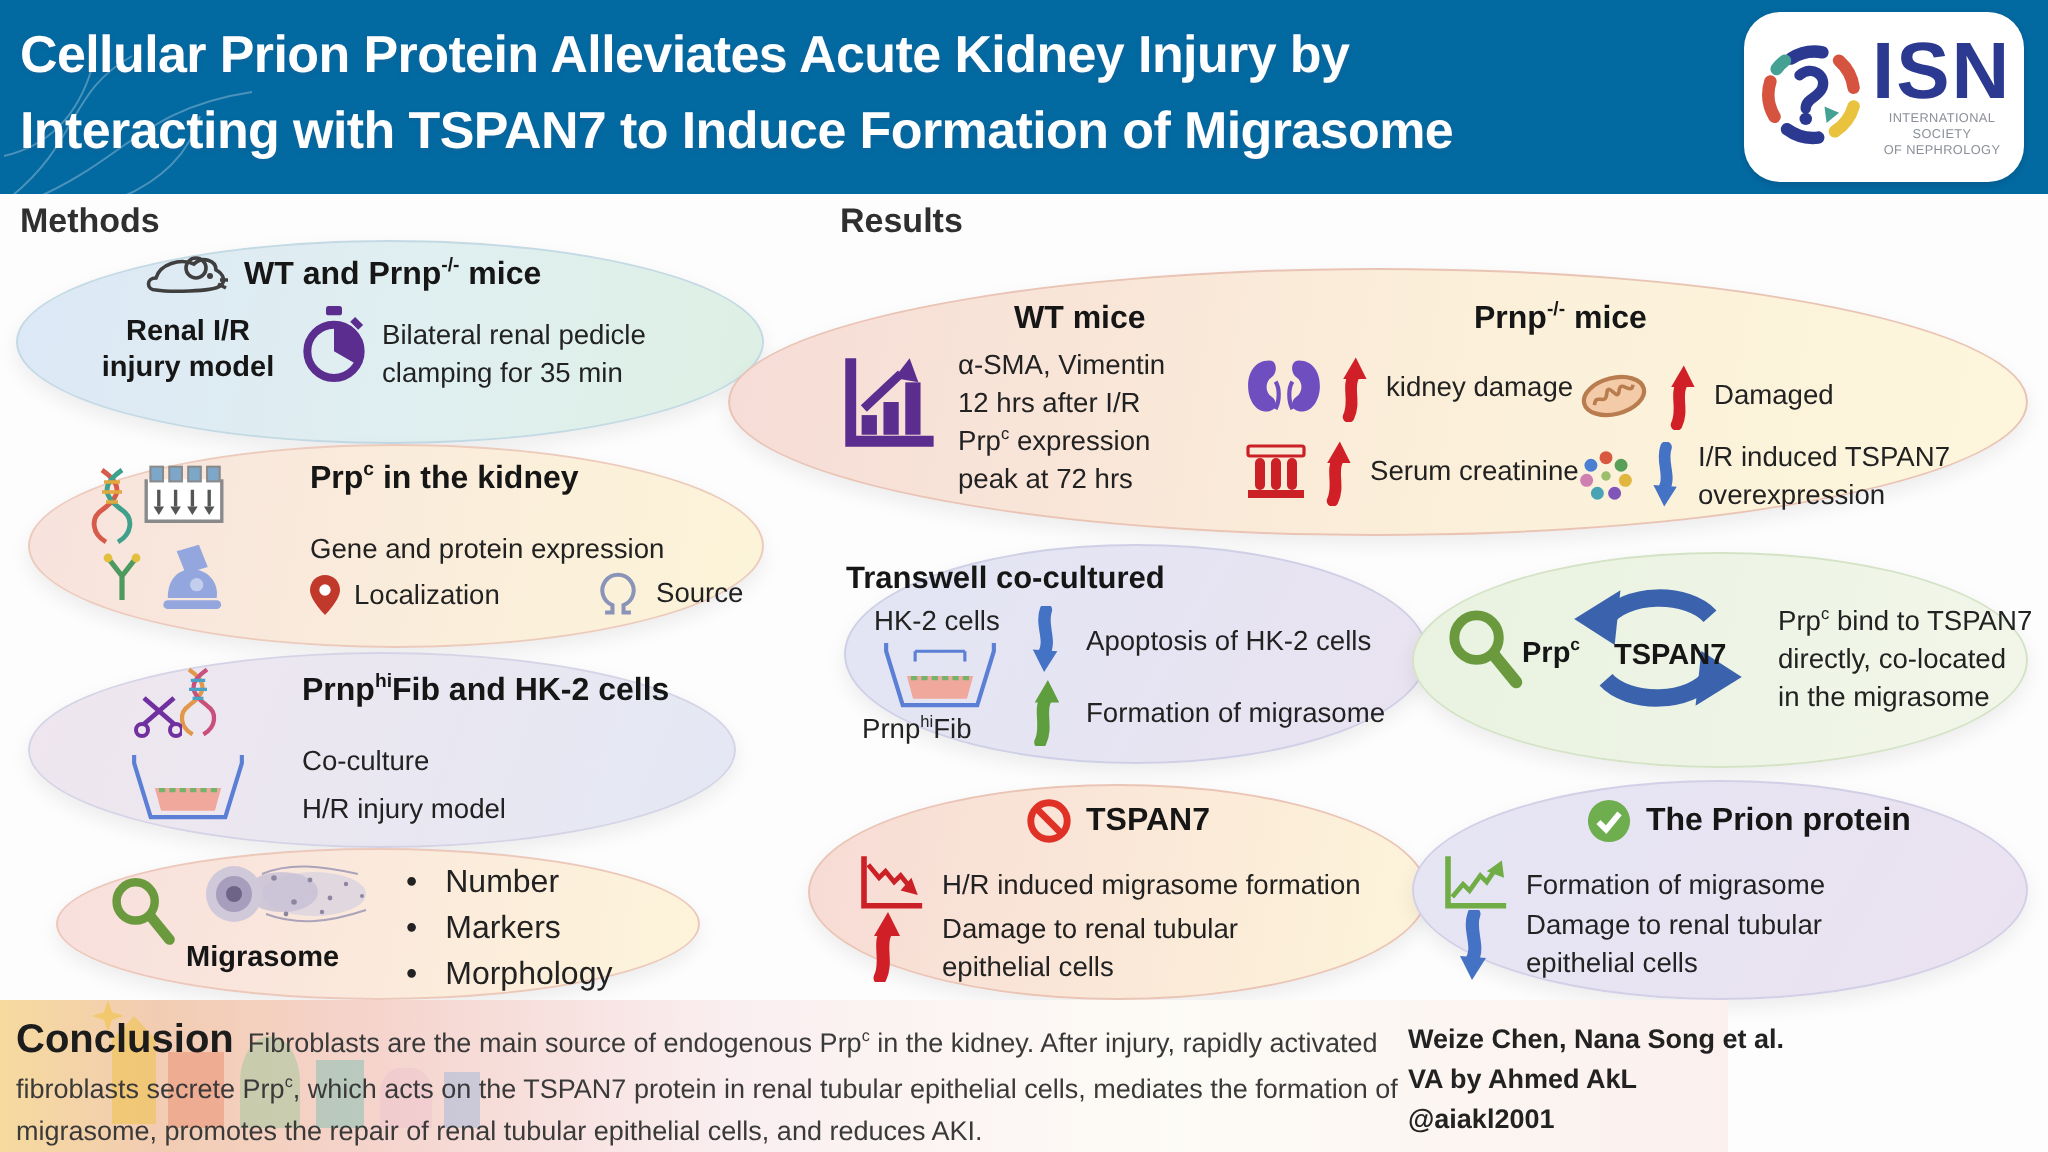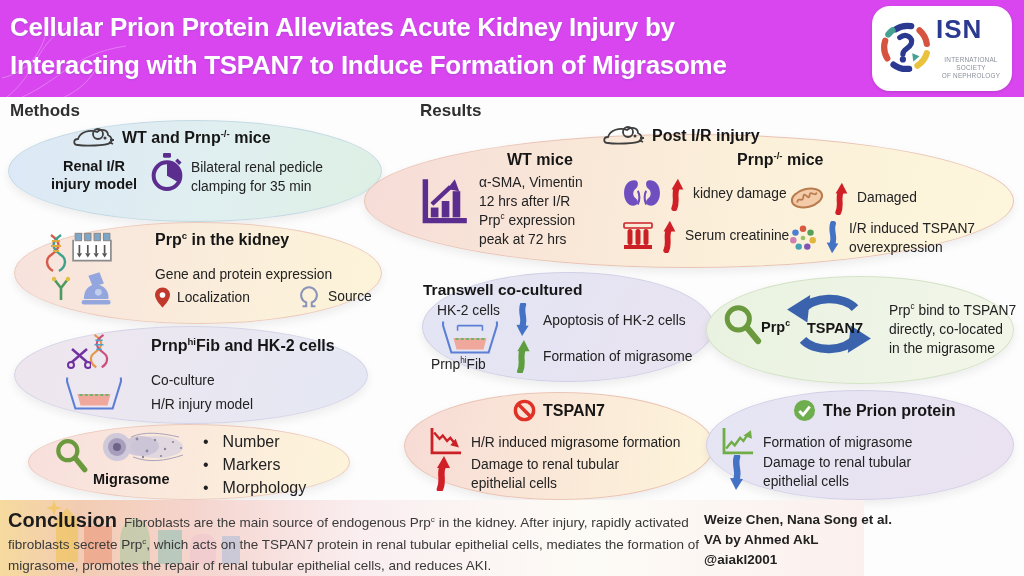--- a/index.html
+++ b/index.html
@@ -1,29 +1,29 @@
 <!DOCTYPE html>
 <html><head>
 <meta charset="utf-8">
 <style>
   html,body{margin:0;padding:0;background:#fff;}
   .poster{position:relative;width:1024px;height:576px;overflow:hidden;
     font-family:"Liberation Sans",sans-serif;background:#fdfdfd;}
   sup{font-size:.6em;vertical-align:super;line-height:0;}
 
   
-  .header{position:absolute;left:0;top:0;width:1024px;height:97px;background:#d946ef;}
+  .header{position:absolute;left:0;top:0;width:1024px;height:97px;background:#0369a1;}
   .title{position:absolute;left:10px;top:8px;width:830px;color:#fff;font-weight:bold;
     font-size:26px;line-height:38px;letter-spacing:-.3px;
     text-shadow:0 1px 2px rgba(60,90,140,.25);}
   .deco{position:absolute;left:0;top:20px;opacity:.28;}
   .isn-card{position:absolute;left:872px;top:6px;width:140px;height:85px;background:#fff;
     border-radius:18px;box-shadow:0 1px 3px rgba(0,0,0,.15);}
   .isn-ring{position:absolute;left:8px;top:14px;}
-  .isn-abbr{position:absolute;left:64px;top:8px;font-size:26px;font-weight:bold;color:#2b3990;letter-spacing:1px;}
+  .isn-abbr{position:absolute;left:64px;top:8px;font-size:40px;font-weight:bold;color:#2b3990;letter-spacing:1px;}
   .isn-sub{position:absolute;left:62px;top:50px;width:74px;font-size:6.4px;color:#8a8f98;
     text-align:center;line-height:8px;letter-spacing:.2px;}
 
   .sec-label{position:absolute;font-size:17px;font-weight:bold;color:#2f2f2f;}
 
   
   .bubble{position:absolute;border-radius:50%;box-shadow:0 4px 10px rgba(0,0,0,.07);}
   .b1{left:8px;top:120px;width:372px;height:100px;background:linear-gradient(100deg,#dce8f6 0%,#e0eff0 55%,#def0e4 100%);border:1px solid #c3d9e3;}
   .b2{left:14px;top:222px;width:366px;height:100px;background:linear-gradient(100deg,#f7e2dd 0%,#fbf0da 70%,#fcf4d9 100%);border:1px solid #eccabc;}
   .b3{left:14px;top:326px;width:352px;height:96px;background:linear-gradient(110deg,#efe6ee 0%,#e4e8f4 100%);border:1px solid #d5d3e6;}
@@ -258,33 +258,20 @@
         <rect x="29" y="13" width="7" height="24" fill="#5b2d8f"></rect>
         <path d="M10 25 L27 9" stroke="#5b2d8f" stroke-width="4"></path>
         <polygon points="31,2 35,13 24,11" fill="#5b2d8f"></polygon>
       </svg>
     </span>
     <div class="t" style="left:114px;top:38px;">α-SMA, Vimentin</div>
     <div class="t" style="left:114px;top:57px;">12 hrs after I/R</div>
     <div class="t" style="left:114px;top:76px;">Prp<sup>c</sup> expression</div>
     <div class="t" style="left:114px;top:95px;">peak at 72 hrs</div>
 
-    <div class="row" style="left:236px;top:-12px;">
-      <span class="ic">
-        <svg width="44" height="26" viewBox="0 0 44 26">
-            <g fill="none" stroke="#3f3f3f" stroke-width="1.8">
-          <path d="M7 20 C2 20 2 14 7 14 C9 7 19 4 26 7 C30 3 37 5 37 10 C41 12 42 16 39 18 C35 21 13 21 7 20 Z"></path>
-          <circle cx="27" cy="9" r="5"></circle>
-              <path d="M39 15 h4 M38 17 l4 2"></path>
-            </g>
-          <circle cx="34" cy="13" r="1.5" fill="#3f3f3f"></circle>
-          </svg>
-      </span>
-      <span class="h" style="position:static;">Post I/R injury</span>
-    </div>
     <div class="h" style="left:372px;top:16px;">Prnp<sup>-/-</sup> mice</div>
 
     <div class="row" style="left:258px;top:84px;">
       <span class="ic">
         <svg width="30" height="30" viewBox="0 0 30 30">
           <rect x="1" y="2" width="28" height="5" rx="1" fill="none" stroke="#cc2027" stroke-width="1.6"></rect>
           <rect x="4.5" y="8" width="5" height="16" rx="2.5" fill="#cc2027"></rect>
           <rect x="12.5" y="8" width="5" height="16" rx="2.5" fill="#cc2027"></rect>
           <rect x="20.5" y="8" width="5" height="16" rx="2.5" fill="#cc2027"></rect>
           <rect x="1" y="24" width="28" height="4" fill="#cc2027"></rect>

